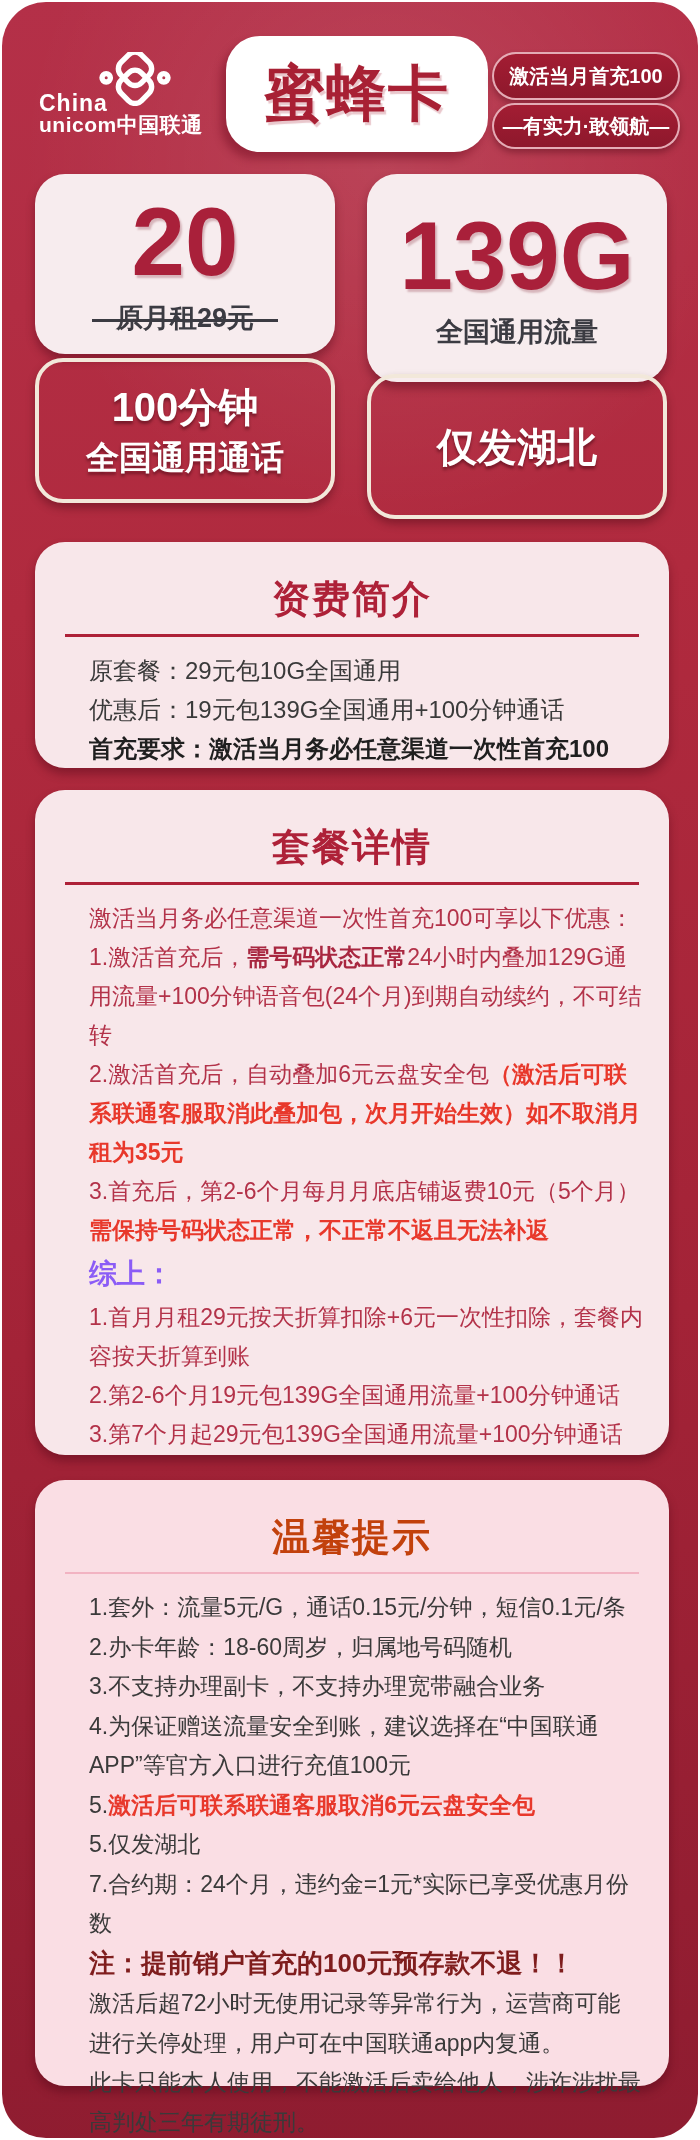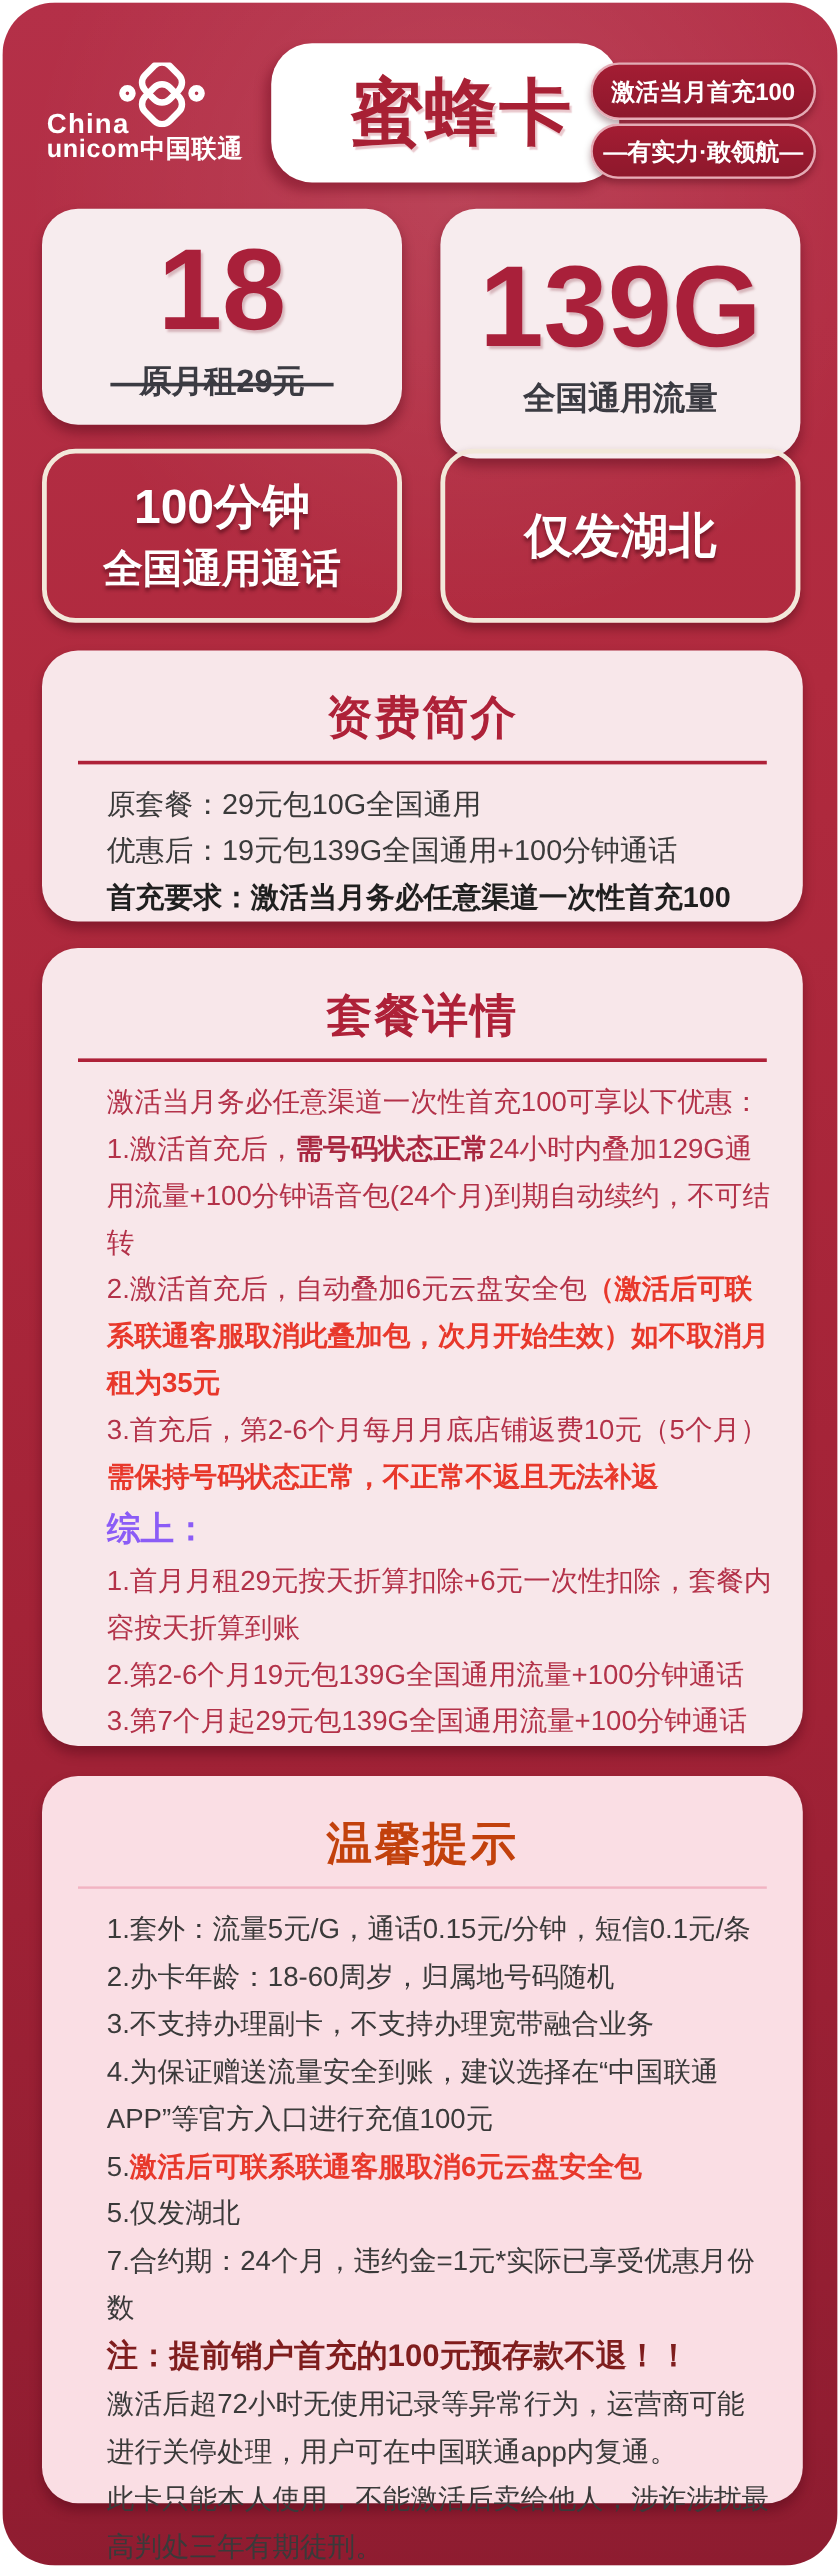--- a/index.html
+++ b/index.html
@@ -13,21 +13,20 @@
   }
   
   .logo{position:absolute;left:37px;top:50px;width:220px;height:85px;color:#ffffff;}
   .logo .knot{position:absolute;left:58px;top:0;width:76px;height:54px;}
   .logo-line1{position:absolute;left:0;top:40px;font-size:23px;font-weight:bold;letter-spacing:1px;line-height:23px;}
   .logo-line2{position:absolute;left:0;top:62px;font-size:21px;font-weight:bold;letter-spacing:0.5px;line-height:22px;white-space:nowrap;}
   .title-box{
     position:absolute;left:224px;top:34px;width:262px;height:116px;border-radius:34px;
     background:#ffffff;display:flex;align-items:center;justify-content:center;
     box-shadow:-5px 7px 9px rgba(110,10,30,0.45);
-    padding-left:28px;
   }
   .title-box span{font-size:60px;font-weight:bold;color:#a82034;letter-spacing:2px;
     text-shadow:2px 3px 1px rgba(168,32,52,0.25);}
   .badge{
     position:absolute;left:490px;width:184px;border-radius:26px;
     border:2px solid rgba(242,198,206,0.85);
     background:linear-gradient(180deg,#a31d33,#8e182c);
     color:#fff;font-weight:bold;font-size:20px;
     display:flex;align-items:center;justify-content:center;white-space:nowrap;
     box-shadow:0 4px 6px rgba(60,0,15,0.35);
@@ -46,21 +45,21 @@
     text-shadow:2px 3px 2px rgba(120,20,35,0.25);}
   .sub-note{margin-top:8px;font-size:27px;font-weight:bold;color:#3b3b42;}
   .strike{position:relative;padding:0 10px;}
   .strike::after{content:"";position:absolute;left:-14px;right:-14px;top:52%;height:3px;background:#3b3b42;}
   .card-outline{
     position:absolute;border:4px solid #f2e8da;border-radius:28px;
     box-shadow:0 5px 8px rgba(50,0,12,0.35);
     display:flex;flex-direction:column;align-items:center;justify-content:center;gap:12px;
     color:#ffffff;text-shadow:0 3px 3px rgba(50,0,10,0.45);
   }
-  .hero-call{left:33px;top:372px;width:292px;height:137px;}
+  .hero-call{left:33px;top:356px;width:292px;height:137px;}
   .hero-region{left:365px;top:372px;width:292px;height:137px;}
   .out-line1{font-size:40px;font-weight:bold;line-height:42px;}
   .out-line2{font-size:33px;font-weight:bold;line-height:36px;}
   
   .section{
     position:absolute;left:33px;width:634px;background:#f8e7ea;border-radius:30px;
     box-shadow:0 6px 10px rgba(70,5,20,0.40);
   }
   .sec-fees{top:540px;height:226px;}
   .sec-detail{top:788px;height:665px;}
@@ -101,21 +100,21 @@
   </div>
 
   <div class="title-box">
     <span>蜜蜂卡</span>
   </div>
 
   <div class="badge badge-1">激活当月首充100</div>
   <div class="badge badge-2">—有实力·敢领航—</div>
 
   <div class="card-pink hero-price">
-    <div class="big-val">18</div>
+    <div class="big-val">20</div>
     <div class="sub-note strike">原月租29元</div>
   </div>
 
   <div class="card-pink hero-data">
     <div class="big-val">139G</div>
     <div class="sub-note">全国通用流量</div>
   </div>
 
   <div class="card-outline hero-call">
     <div class="out-line1">100分钟</div>

